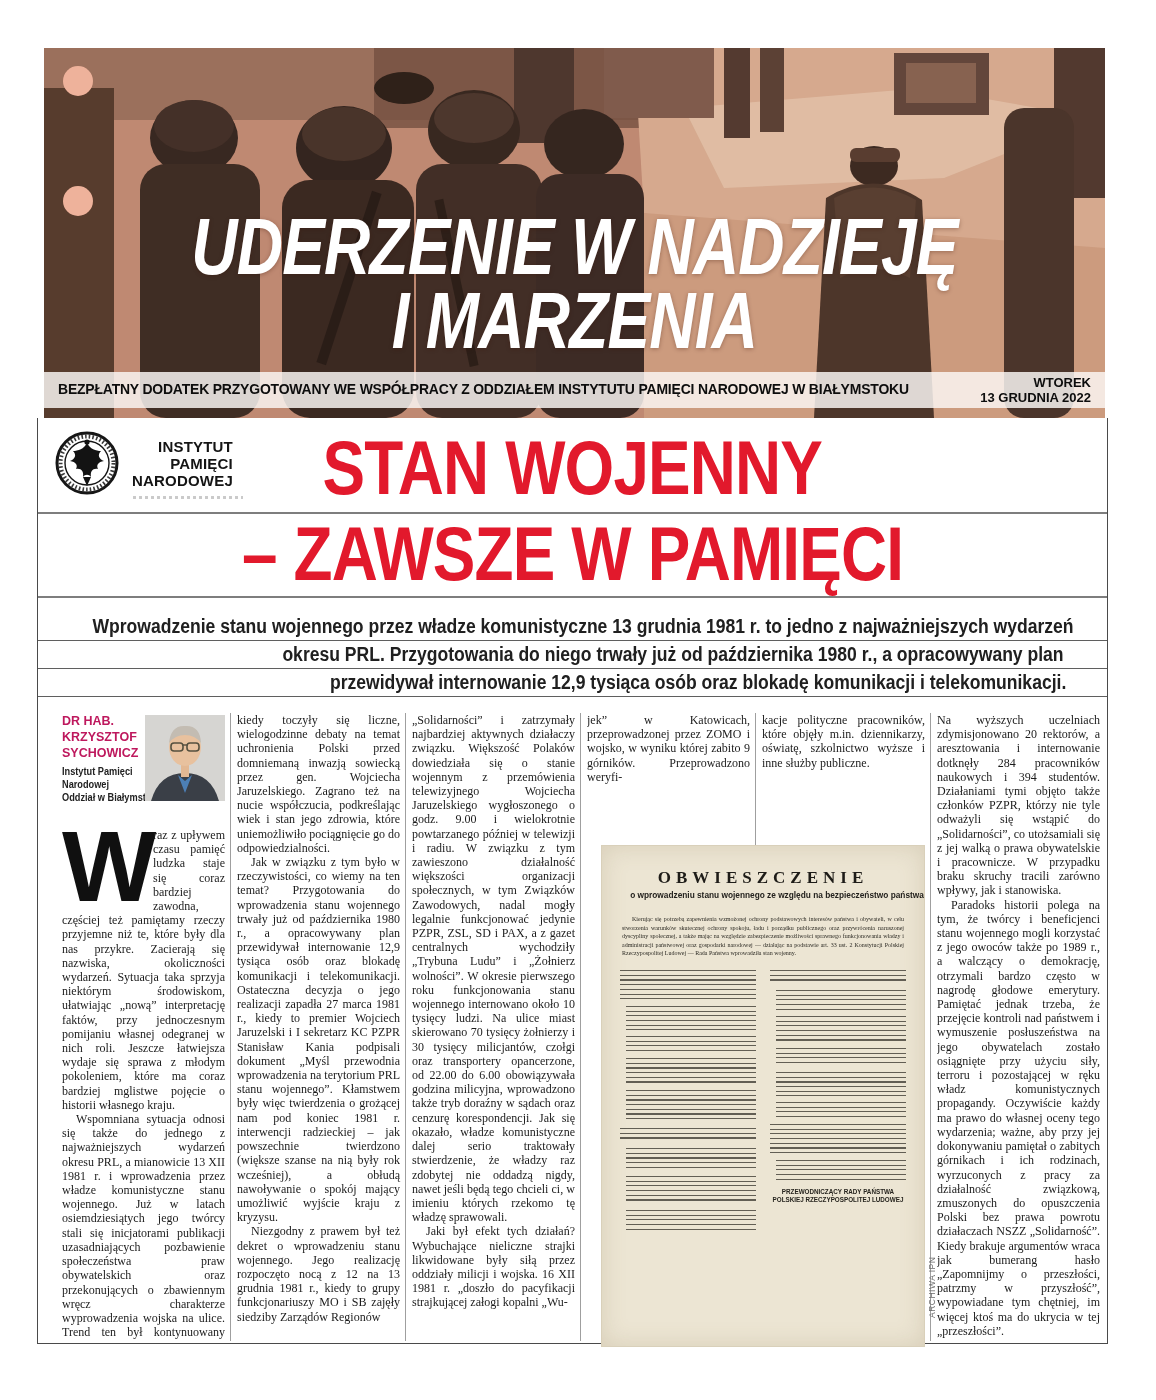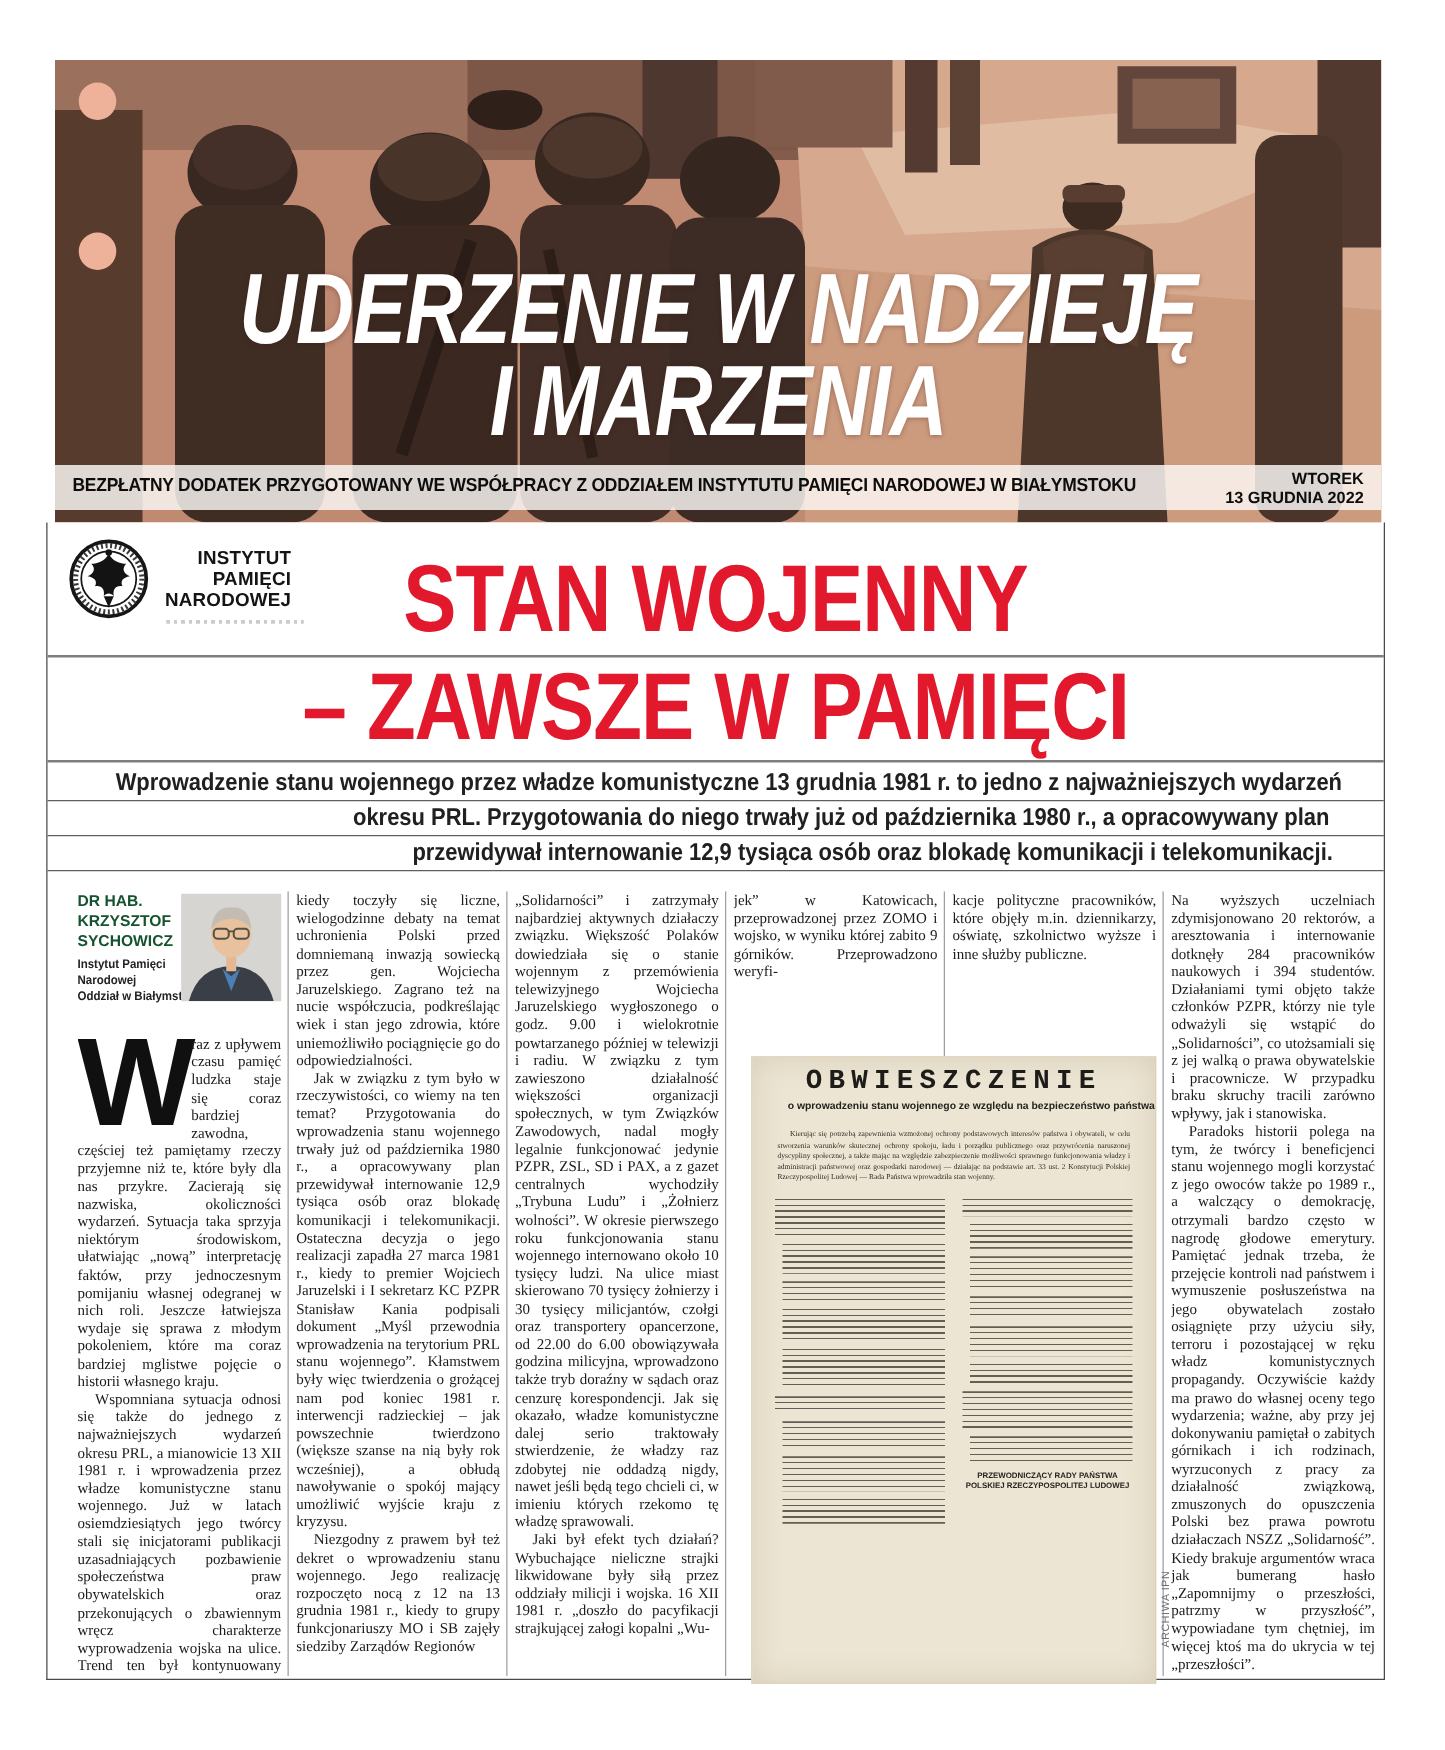--- a/index.html
+++ b/index.html
@@ -24,21 +24,21 @@
     border-left:1px solid #4a4a4a;border-right:1px solid #4a4a4a;border-bottom:1px solid #4a4a4a;background:#fff;}
 
   
   .logo{left:16px;top:12px;width:230px;height:110px;}
   .logo-text{left:78px;top:8px;font-family:"Liberation Sans",sans-serif;font-weight:bold;
     font-size:15px;line-height:17px;color:#141414;letter-spacing:.2px;text-align:right;}
   .logo-sub{left:79px;top:66px;width:110px;height:3px;
     background:repeating-linear-gradient(to right,#bdbdbd 0 3px,transparent 3px 6px);opacity:.8;}
 
   
-  .headline{left:0;top:22px;width:100%;text-align:center;font-family:"Liberation Sans",sans-serif;font-weight:bold;}
+  .headline{left:0;top:10px;width:100%;text-align:center;font-family:"Liberation Sans",sans-serif;font-weight:bold;}
   .hl-line{position:relative;overflow:visible;border-bottom:2px solid #7e7e7e;}
   .hl-line span{display:inline-block;font-size:76px;line-height:80px;transform:scaleX(.84);transform-origin:center;white-space:nowrap;letter-spacing:-1px;}
   .hl1{height:84px;}
   .hl2{height:82px;}
 
   
   .lead{left:0;top:195px;width:100%;text-align:right;font-family:"Liberation Sans",sans-serif;
     font-weight:bold;color:#202020;}
   .lead-line{height:27px;border-bottom:1.5px solid #5f5f5f;}
   .lead-line span{display:inline-block;font-size:19.5px;line-height:26px;transform:scaleX(.9);transform-origin:center;white-space:nowrap;}
@@ -48,29 +48,29 @@
   .col{width:163px;flex:0 0 163px;overflow:hidden;
     font-size:12px;line-height:14.2px;text-align:justify;color:#1b1b1b;}
   .col:not(:last-child){border-right:1px solid #9f9f9f;padding-right:5px;margin-right:6px;}
   .col p{margin:0;}
   .col p.indent{text-indent:14px;}
   .dropcap{float:left;font-family:"Liberation Sans",sans-serif;font-weight:bold;
     font-size:100px;line-height:72px;height:70px;width:86px;color:#101010;margin:2px 5px 0 0;letter-spacing:-2px;}
 
   
   .author{margin-bottom:9px;height:106px;position:relative;}
-  .author-name{font-family:"Liberation Sans",sans-serif;font-weight:bold;font-size:12.5px;line-height:16px;color:#14532d;}
+  .author-name{font-family:"Liberation Sans",sans-serif;font-weight:bold;font-size:12.5px;line-height:16px;color:#be185d;}
   .author-affil{font-family:"Liberation Sans",sans-serif;font-weight:bold;font-size:10px;line-height:13px;color:#222;margin-top:4px;transform:scaleX(.92);transform-origin:left;}
   .portrait{position:absolute;right:0;top:2px;width:80px;height:86px;background:#d7d6d3;overflow:hidden;}
 
   
   .doc{left:563px;top:427px;width:322px;height:500px;background:#ece5d3;border:1px solid #d9d0ba;
     box-shadow:inset 0 0 24px rgba(120,100,60,.18);}
-  .doc-title{margin-top:6px;text-align:center;font-family:Liberation Mono, monospace;font-weight:bold;
-    font-size:22px;letter-spacing:5px;color:#1e1c18;}
+  .doc-title{margin-top:22px;text-align:center;font-family:Liberation Serif, serif;font-weight:bold;
+    font-size:17px;letter-spacing:5px;color:#1e1c18;}
   .doc-sub{margin-top:2px;text-align:center;font-family:"Liberation Sans",sans-serif;font-weight:bold;
     font-size:8.3px;color:#24221e;white-space:nowrap;padding-left:28px;}
   .doc-intro{margin:15px 20px 0 20px;font-size:6px;line-height:8.6px;text-align:justify;
     text-indent:10px;color:#2c2a24;}
   .fp-cols{display:flex;gap:14px;margin:12px 18px 0 18px;}
   .fp-col{flex:1;}
   .fp-block{background:repeating-linear-gradient(to bottom,rgba(45,42,35,.72) 0 1.1px,transparent 1.1px 4.7px);
     margin-bottom:6px;}
   .doc-sig{margin-top:4px;text-align:center;font-family:"Liberation Sans",sans-serif;font-weight:bold;
     font-size:6.3px;line-height:8px;color:#26241e;}

